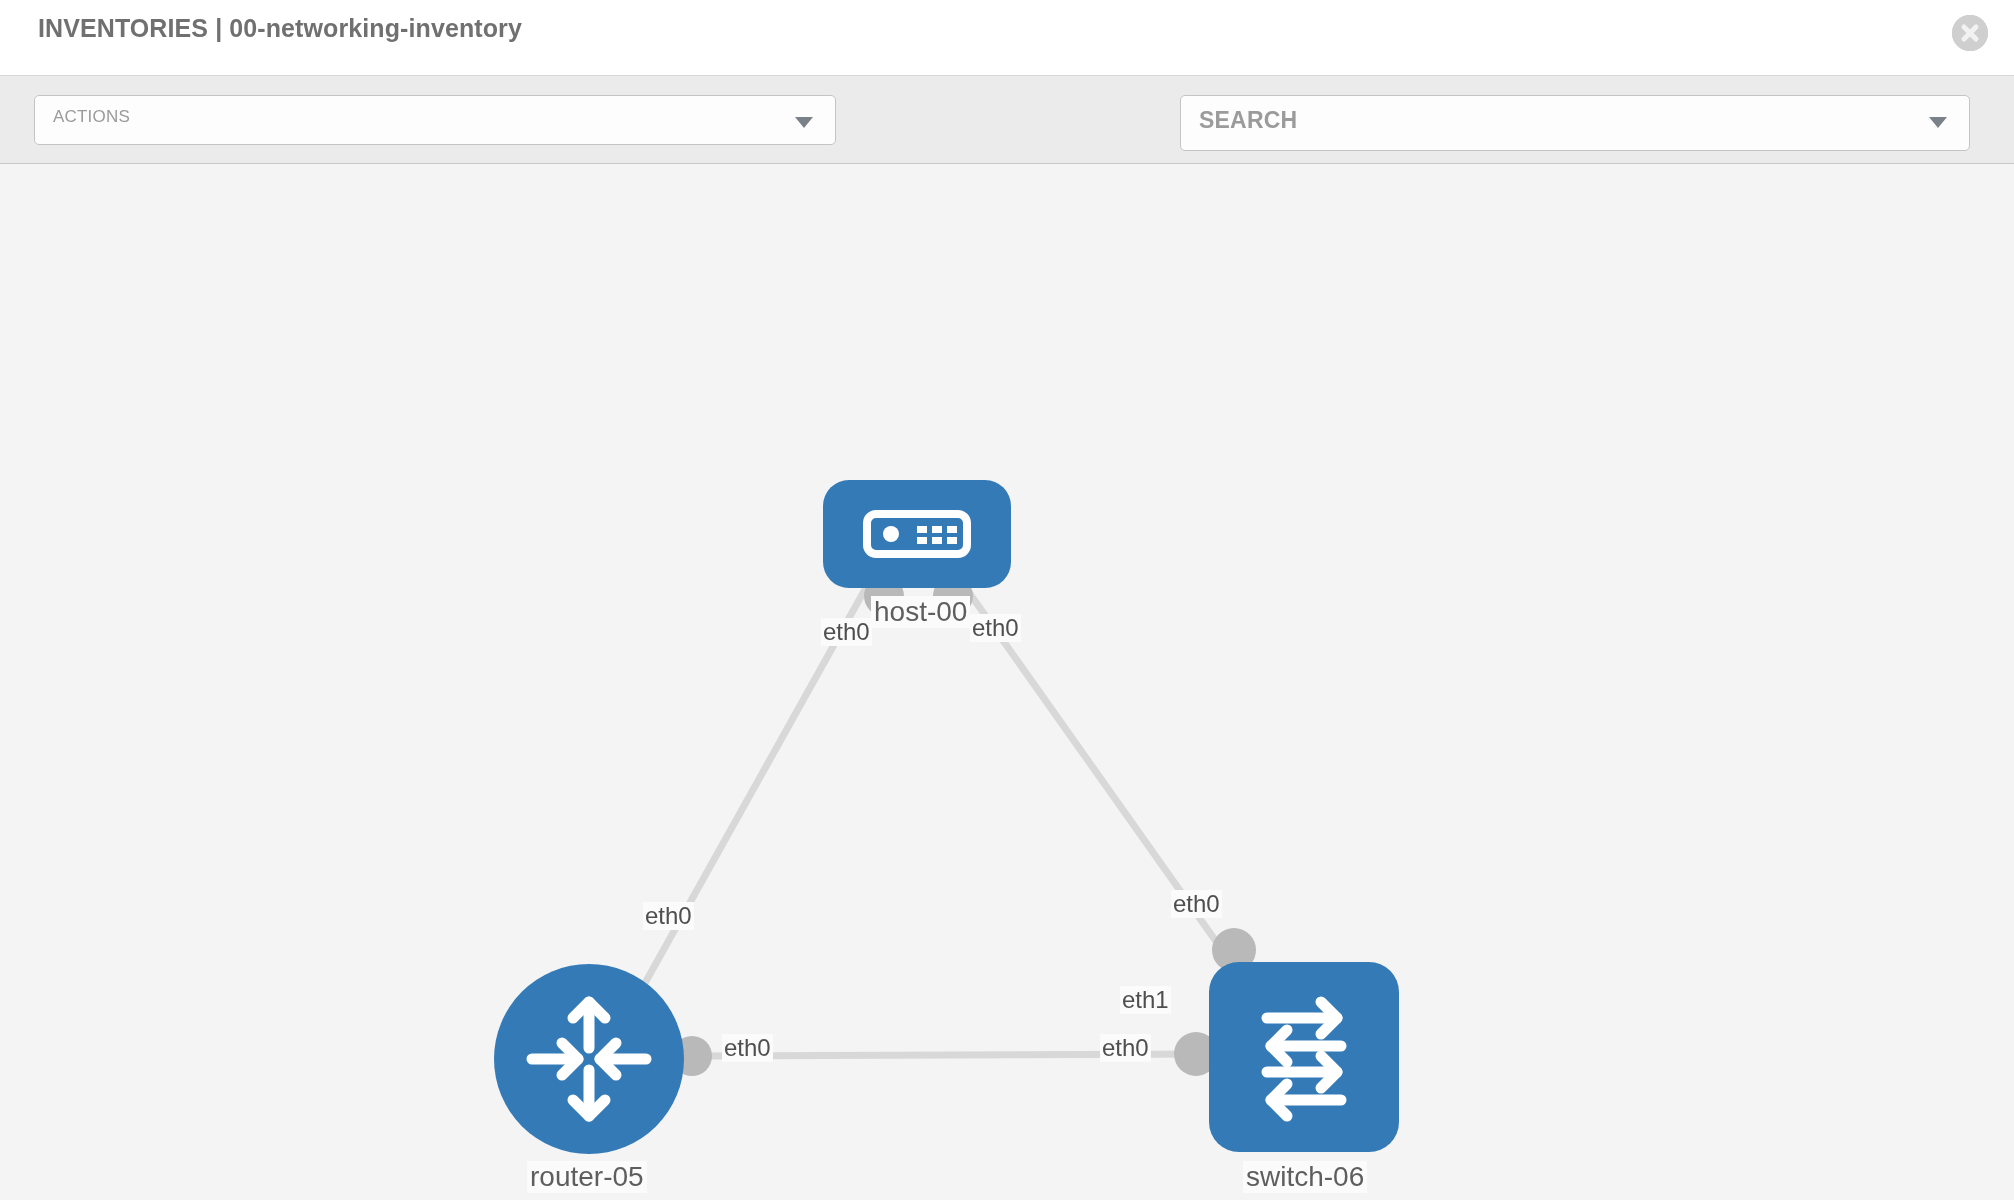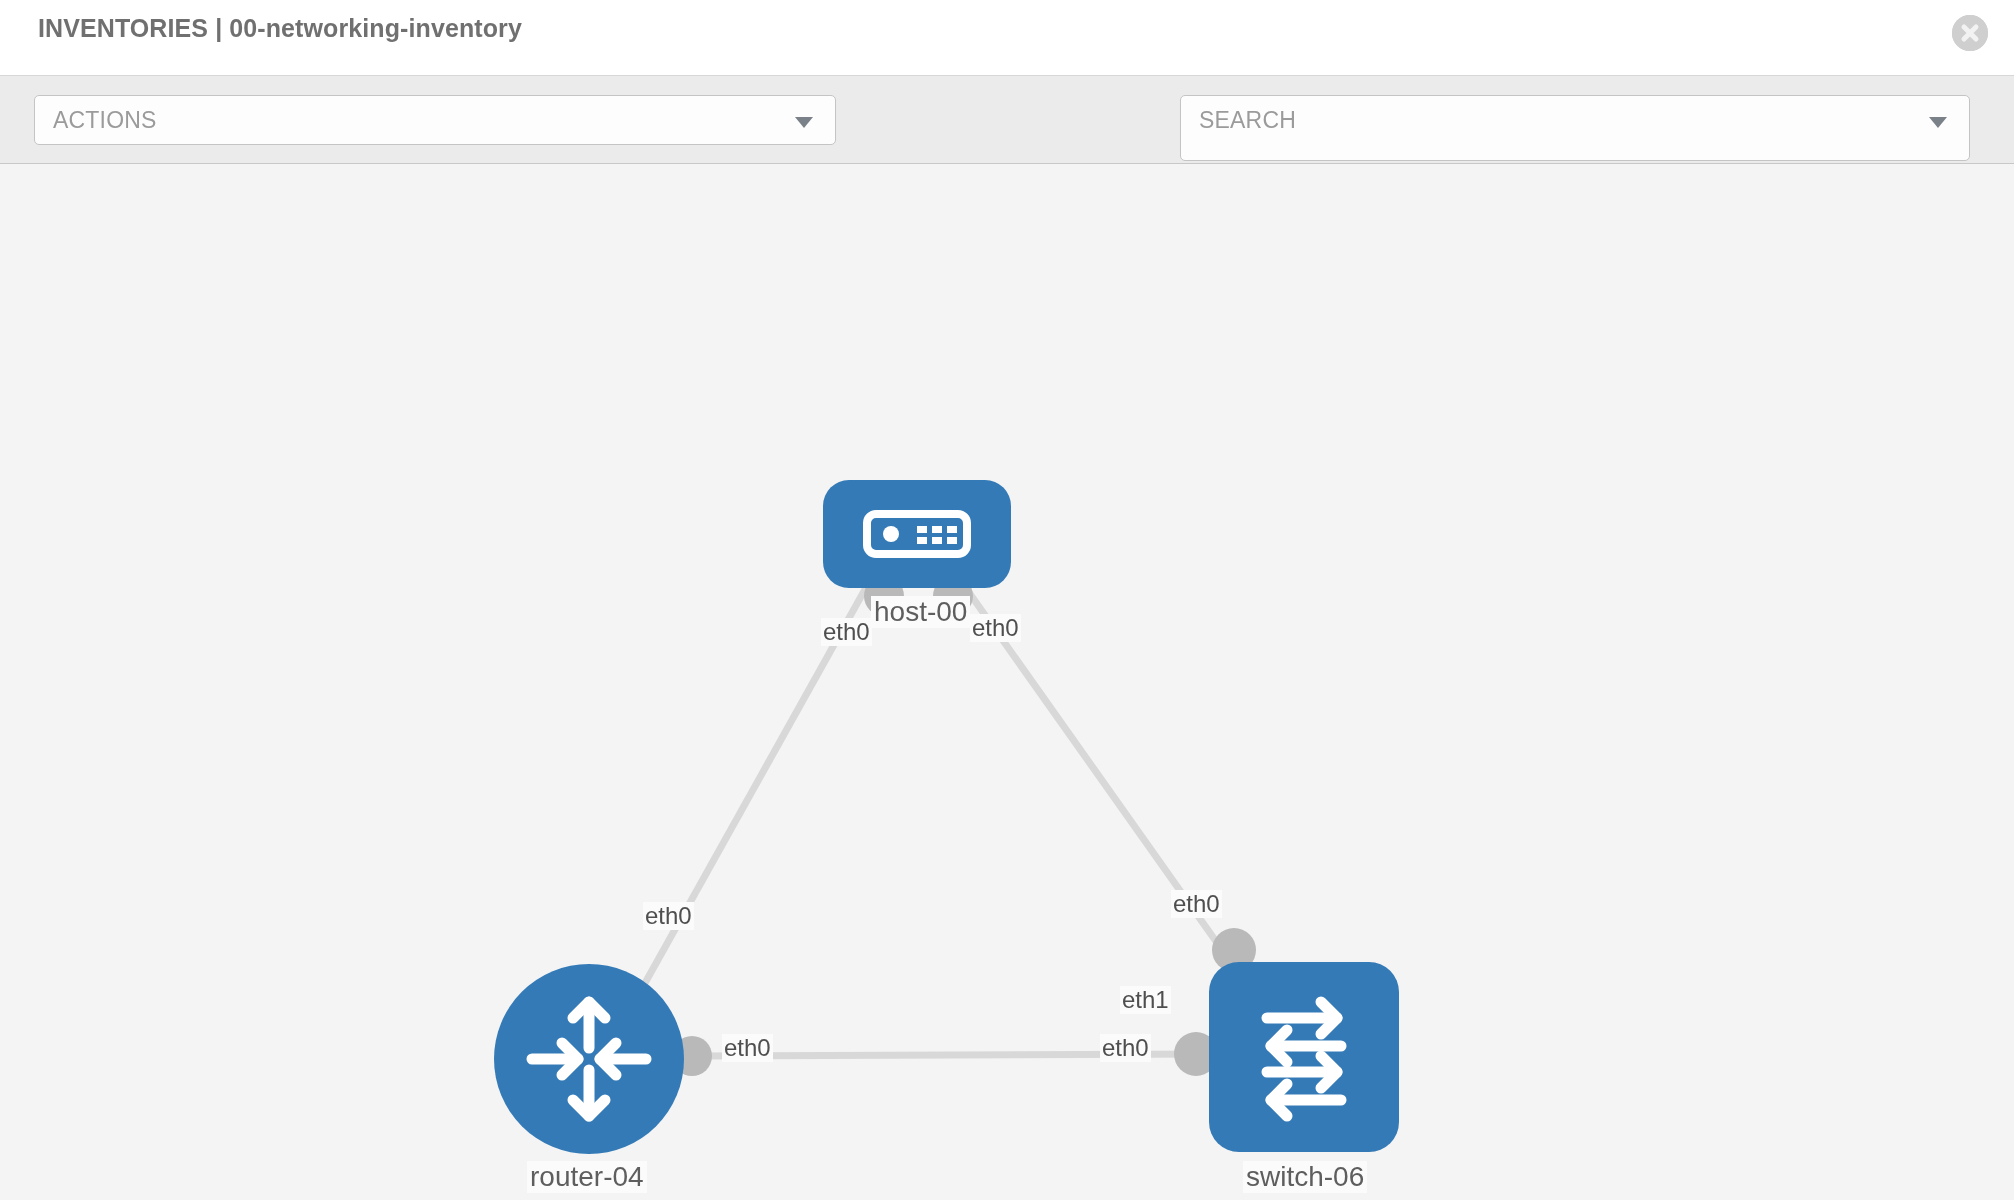--- a/index.html
+++ b/index.html
@@ -48,21 +48,21 @@
     left: 34px; top: 19px;
     width: 802px; height: 50px;
     background: #fdfdfd;
     border: 1px solid #c4c4c4;
     border-radius: 5px;
     cursor: pointer;
   }
   .actions-label {
     position: absolute;
     left: 18px; top: 11px;
-    font-size: 23px;
+    font-size: 17px;
     color: #9b9b9b;
     letter-spacing: 0.2px;
   }
   .caret {
     position: absolute;
     right: 22px; top: 21px;
     width: 0; height: 0;
     border-left: 9px solid transparent;
     border-right: 9px solid transparent;
     border-top: 11px solid #7b8189;
@@ -72,25 +72,26 @@
     top: 90px;
     width: 44px; height: 40px;
     cursor: pointer;
   }
   .wrench-icon { left: 1040px; }
   .key-icon    { left: 1113px; }
 
   .search-box {
     position: absolute;
     left: 1180px; top: 19px;
-    width: 790px; height: 66px;
+    width: 790px; height: 56px;
     background: #fdfdfd;
     border: 1px solid #c4c4c4;
     border-radius: 5px;
     cursor: text;
+    font-weight: bold;
   }
   .search-label {
     position: absolute;
     left: 18px; top: 11px;
     font-size: 23px;
     color: #9b9b9b;
     letter-spacing: 0.2px;
   }
 
   
@@ -255,21 +256,21 @@
         <polyline points="78,68 62,84 78,100"></polyline>
         <line x1="58" y1="110" x2="128" y2="110"></line>
         <polyline points="112,94 128,110 112,126"></polyline>
         <line x1="132" y1="138" x2="62" y2="138"></line>
         <polyline points="78,122 62,138 78,154"></polyline>
       </g>
     </svg>
   </div>
 
   <div class="node-label label-host">host-00</div>
-  <div class="node-label label-router">router-04</div>
+  <div class="node-label label-router">router-05</div>
   <div class="node-label label-switch">switch-06</div>
 
   <div class="iface-label if-host-left">eth0</div>
   <div class="iface-label if-host-right">eth0</div>
   <div class="iface-label if-router-up">eth0</div>
   <div class="iface-label if-switch-up">eth0</div>
   <div class="iface-label if-router-rt">eth0</div>
   <div class="iface-label if-switch-lt0">eth0</div>
   <div class="iface-label if-switch-lt1">eth1</div>
 

